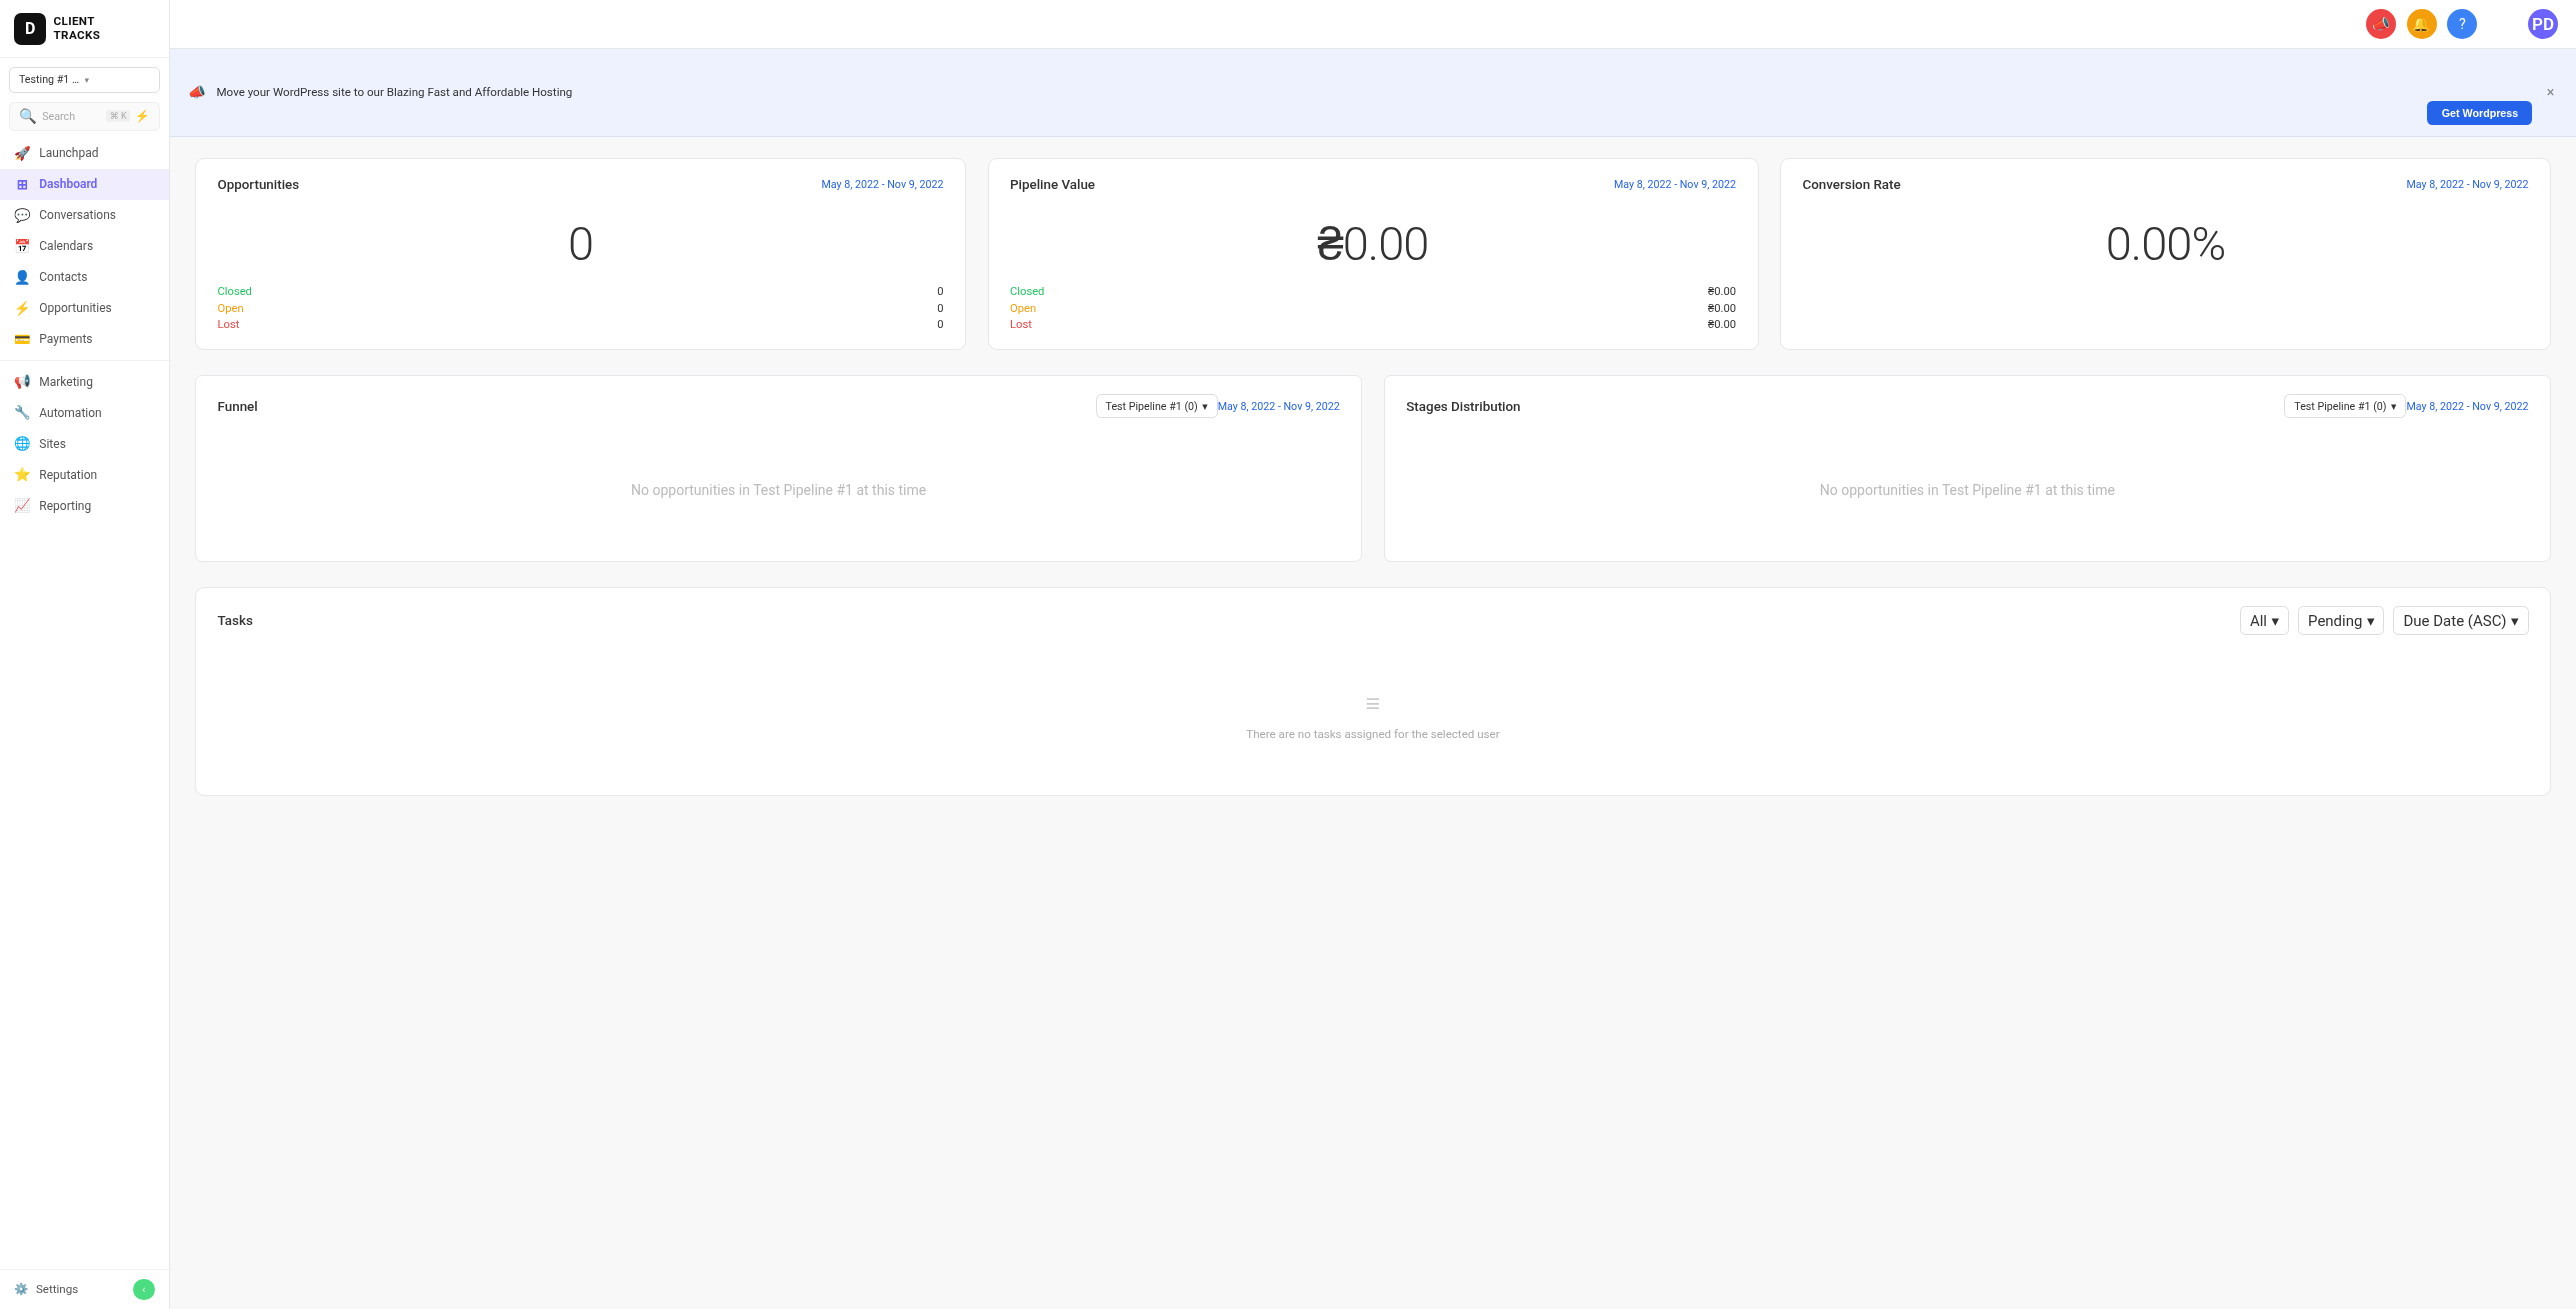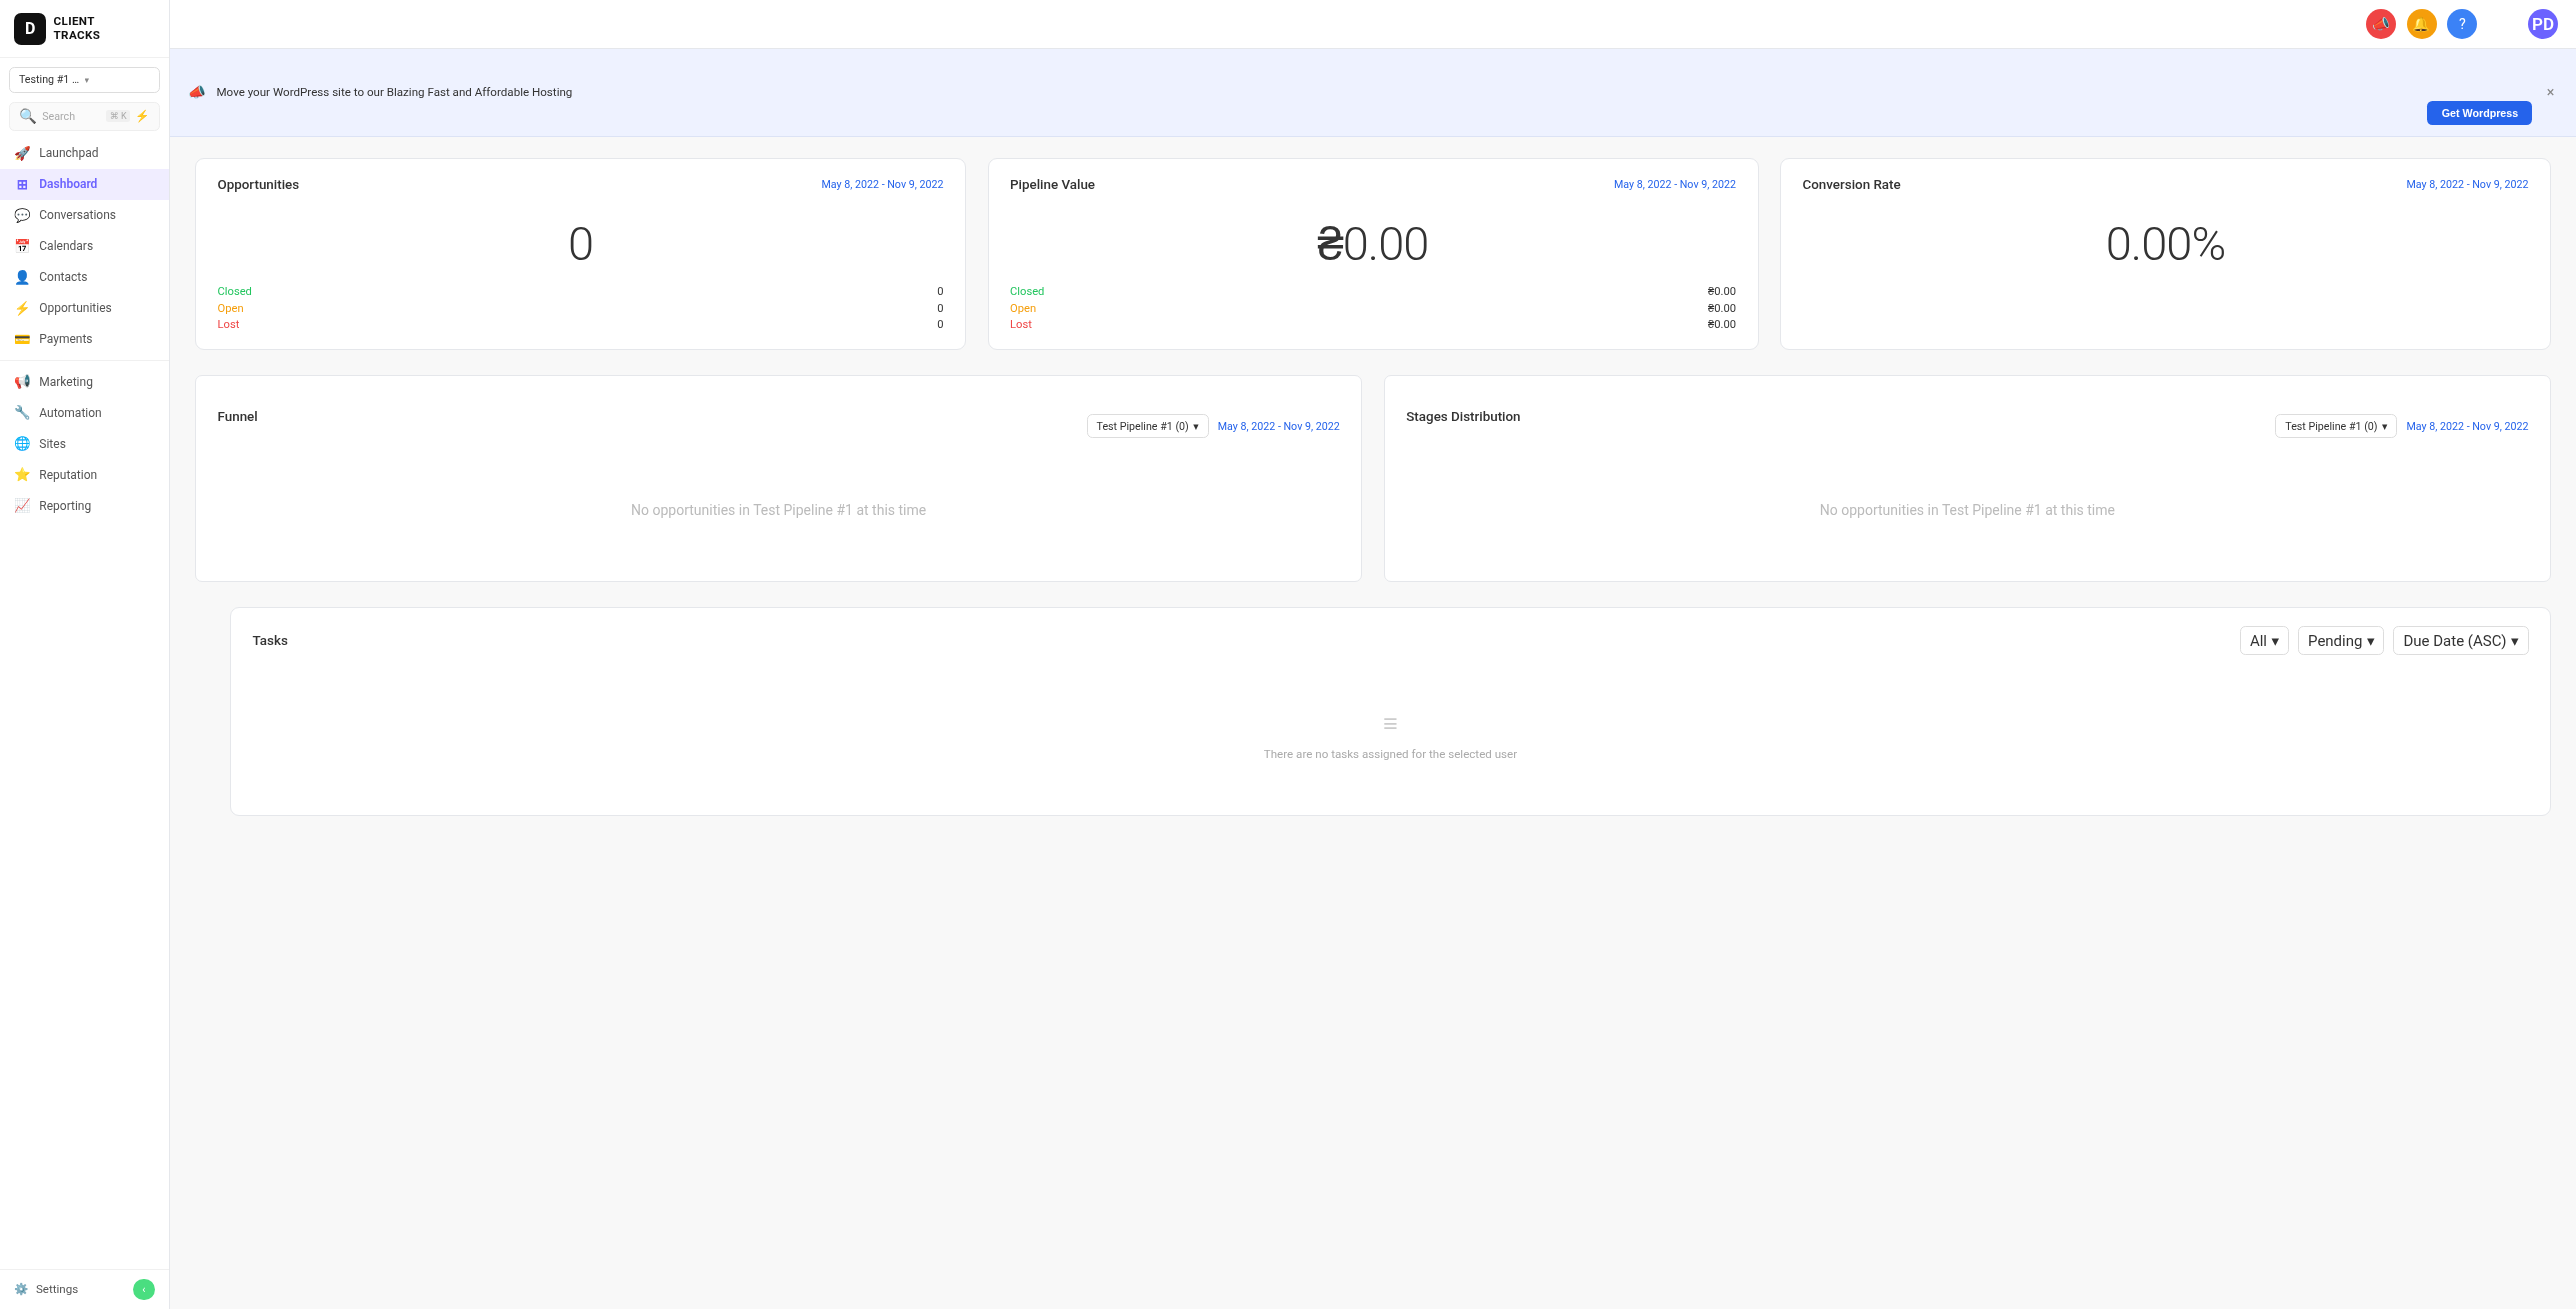--- a/index.html
+++ b/index.html
@@ -268,22 +268,20 @@
       align-items: center;
       justify-content: space-between;
       margin-bottom: 18px;
       flex-wrap: wrap;
       gap: 9px;
     }
     .chart-title { font-size: 13.4px; color: #333; font-weight: 500; }
     .chart-controls {
       display: flex;
       align-items: center;
-      gap: 9px;
-      margin-top: 20px;
     }
     .pipeline-select {
       display: flex;
       align-items: center;
       gap: 4.5px;
       border: 0.9px solid #ddd;
       border-radius: 5.4px;
       padding: 4.5px 9px;
       font-size: 10.7px;
       color: #333;
@@ -299,21 +297,20 @@
       color: #bbb;
       font-size: 14px;
     }
 
     
     .tasks-card {
       background: #fff;
       border-radius: 9px;
       border: 0.9px solid #e5e7eb;
       padding: 18px 21.5px;
-      margin-left: 35px;
     }
     .tasks-header {
       display: flex;
       align-items: center;
       justify-content: space-between;
       margin-bottom: 18px;
     }
     .tasks-title { font-size: 13.4px; color: #333; font-weight: 500; }
     .tasks-filters {
       display: flex;

